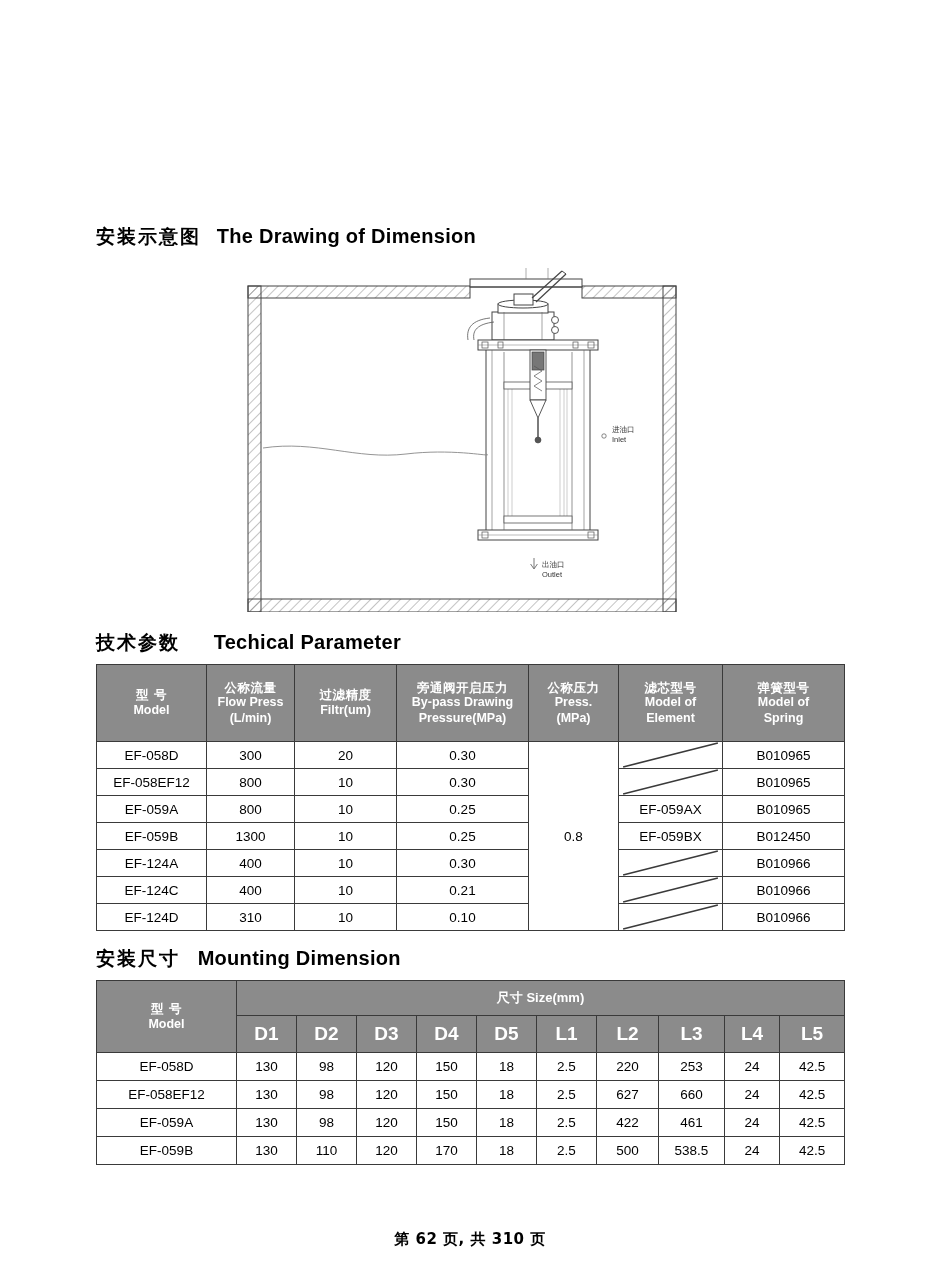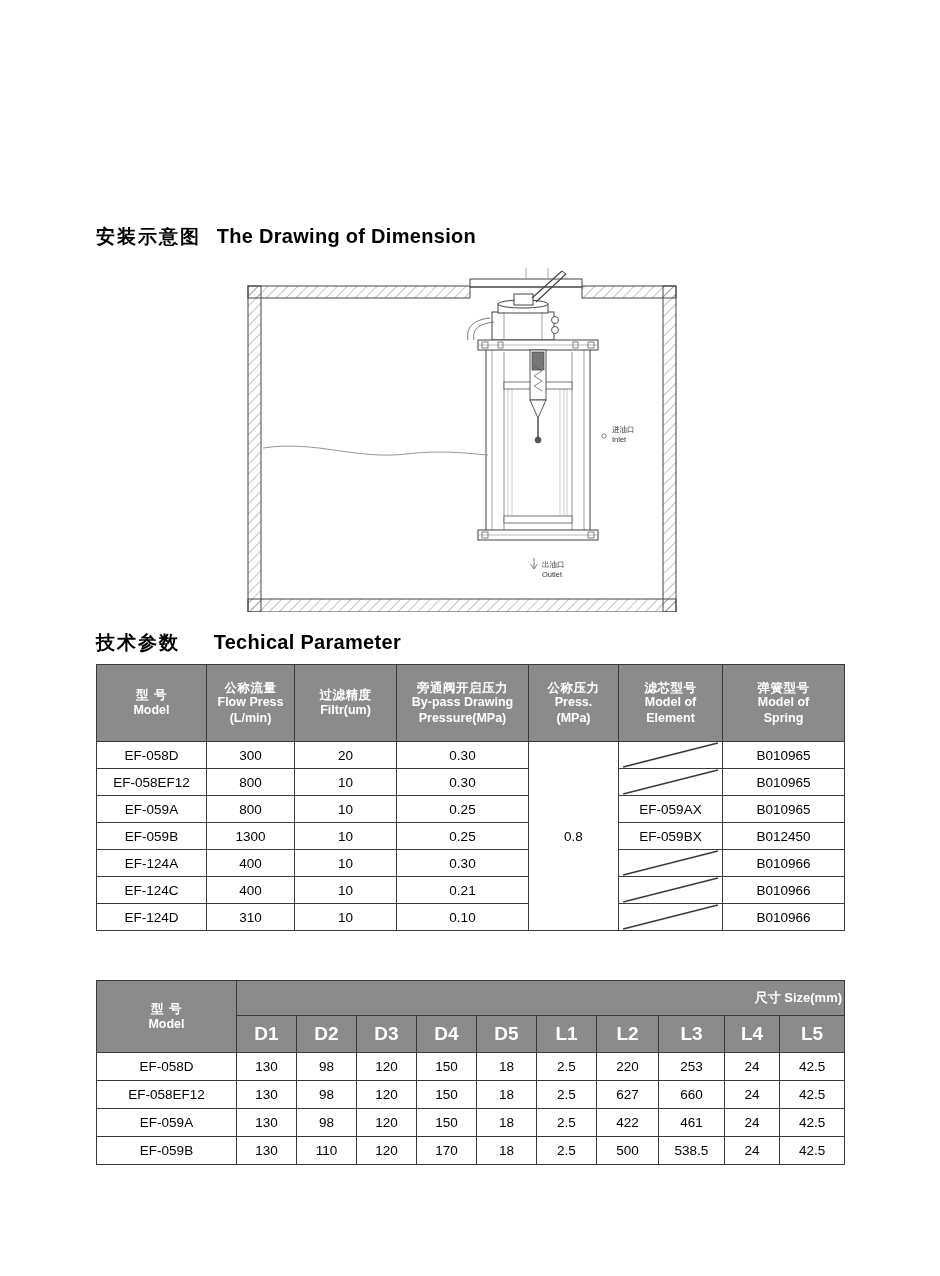--- a/index.html
+++ b/index.html
@@ -100,21 +100,20 @@
 
   
   #mount-table {
     left: 96px;
     top: 980px;
     width: 748px;
   }
   #mount-table thead th.size-head {
     height: 26px;
     font-size: 13px;
-    text-align: right;
   }
   #mount-table thead th.model-head {
     height: 56px;
   }
   #mount-table thead th.sub {
     height: 28px;
     font-size: 19px;
   }
   #mount-table tbody td {
     height: 27px;
@@ -388,20 +387,24 @@
         <td class="slash">
           <svg preserveAspectRatio="none" viewBox="0 0 100 100">
               <line x1="4" y1="96" x2="96" y2="4" stroke="#3a3a3a" stroke-width="1.6" vector-effect="non-scaling-stroke"></line>
             </svg>
         </td>
         <td>B010966</td>
       </tr>
     </tbody>
   </table>
 
+  <div class="sec-heading" id="heading-mount">
+    <span class="cn" style="display:inline-block;">安装尺寸</span>
+    <span class="en" style="margin-left:12px;">Mounting Dimension</span>
+  </div>
 
   <table id="mount-table">
     <colgroup>
       <col style="width:140px">
       <col style="width:60px">
         <col style="width:60px">
         <col style="width:60px">
       <col style="width:60px">
         <col style="width:60px">
         <col style="width:60px">
@@ -480,14 +483,15 @@
         <td>18</td>
         <td>2.5</td>
         <td>500</td>
         <td>538.5</td>
         <td>24</td>
         <td>42.5</td>
       </tr>
     </tbody>
   </table>
 
+  <div class="footer">第 62 页, 共 310 页</div>
 
 </div>
 
 </body></html>

